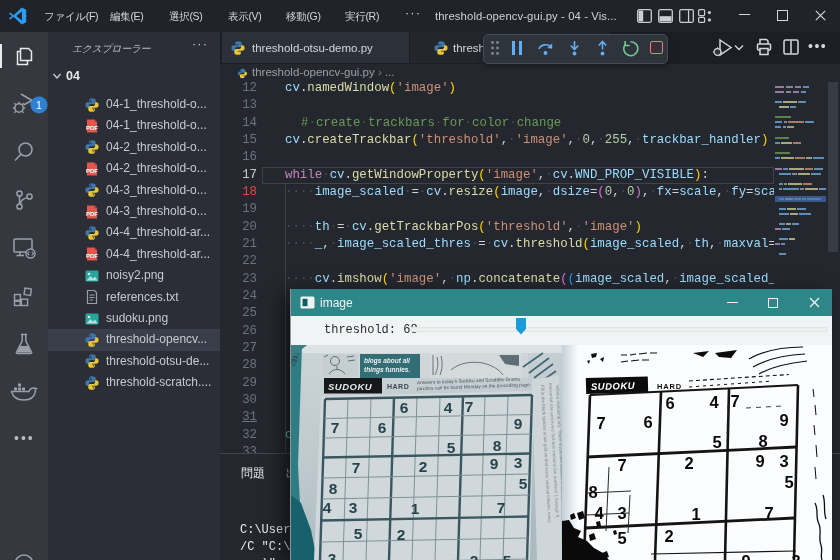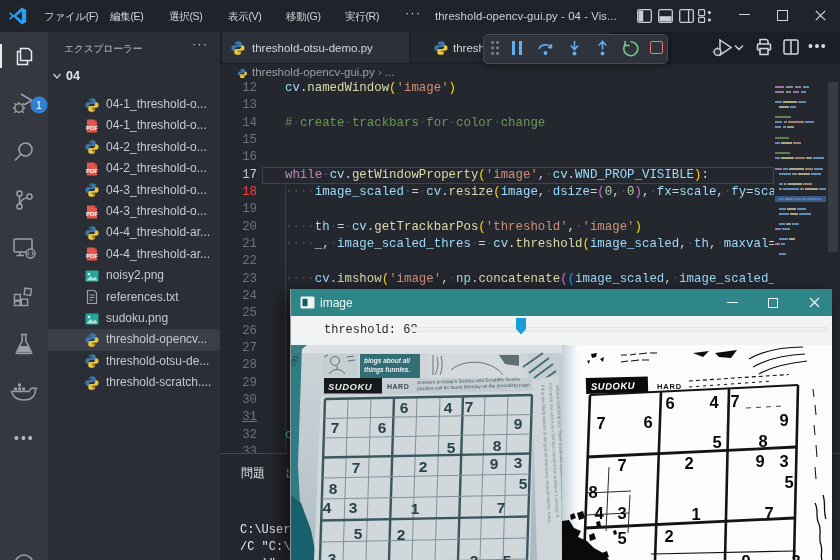--- a/index.html
+++ b/index.html
@@ -117,21 +117,21 @@
  <rect x="8" y="5.5" width="3" height="3" fill="#99a0a9"></rect>
  <rect x="12" y="5.5" width="3" height="3" fill="#99a0a9"></rect>
  <rect x="8" y="1.5" width="3" height="3" fill="#99a0a9"></rect>
 </svg>
 <div class="ab" style="left:14px;top:430px;font-size:14px;color:#b6bac0;letter-spacing:2px;">•••</div>
 <svg class="ab" style="left:12px;top:552px;" width="24" height="24" viewBox="0 0 24 24">
  <circle cx="12" cy="12" r="9" fill="none" stroke="#9ba0a8" stroke-width="1.5"></circle>
 </svg>
 
 <div class="ab" id="sidebar" style="left:48px;top:32px;width:172px;height:528px;background:#2b2e36;"></div>
-<div class="ab" style="left:64px;top:42px;font-size:10px;color:#babec5;letter-spacing:-0.4px;">エクスプローラー</div>
+<div class="ab" style="left:72px;top:42px;font-size:10px;color:#babec5;letter-spacing:-0.4px;font-style:italic;">エクスプローラー</div>
 <div class="ab" style="left:192px;top:36px;font-size:13px;color:#c2c6cc;letter-spacing:1px;">···</div>
 
 <svg class="ab" style="left:52px;top:71px;" width="10" height="10" viewBox="0 0 10 10">
  <path d="M1.5 3 L5 7 L8.5 3" fill="none" stroke="#c6cad0" stroke-width="1.4"></path>
 </svg>
 <div class="ab" style="left:66px;top:66px;height:21px;line-height:21px;color:#e3e6ea;font-size:12.5px;font-weight:bold;">04</div>
 <div class="ab" id="filelist" style="left:48px;top:94px;width:172px;height:310px;">
 <div class="srow" style="top:0.0px;">
         <svg class="ficon" viewBox="0 0 16 16">
 <path d="M7.9 1.2 C5.6 1.2 5.1 2.3 5.1 3.3 L5.1 4.6 L8.1 4.6 L8.1 5.2 L3.7 5.2 C2.5 5.2 1.4 5.9 1.4 7.9 C1.4 9.9 2.4 10.7 3.6 10.7 L4.9 10.7 L4.9 9 C4.9 7.8 6 6.9 7.1 6.9 L10 6.9 C10.9 6.9 11.7 6.1 11.7 5.1 L11.7 3.3 C11.7 2.2 10.9 1.2 7.9 1.2 Z M6.6 2.5 A0.65 0.65 0 1 1 6.6 3.8 A0.65 0.65 0 1 1 6.6 2.5 Z" fill="#3c78aa"></path>
@@ -259,22 +259,23 @@
 </svg>
 <div class="ab" style="left:252px;top:66px;font-size:11.5px;color:#9aa0a8;">threshold-opencv-gui.py <span style="color:#7b828b;">›</span> ...</div>
 
 <div class="ab" id="codeclip" style="left:220px;top:81px;width:554px;height:372px;overflow:hidden;background:#24272e;">
 <div class="ab" style="left:42px;top:86.2px;width:512px;height:17px;border:1px solid #3f444c;box-sizing:border-box;"></div>
 <div class="ab" style="left:65px;top:104px;width:1px;height:268px;background:#3c424b;"></div>
 <div class="ln" style="top:0.00px;color:#6b7380;">12</div>
 <div class="cl" style="top:0.00px;"><span class="v">cv</span>.<span class="f">namedWindow</span><span class="b1">(</span><span class="s">'image'</span><span class="b1">)</span></div>
 <div class="ln" style="top:17.33px;color:#6b7380;">13</div>
 <div class="ln" style="top:34.66px;color:#6b7380;">14</div>
-<div class="cl" style="top:34.66px;"><span class="c">#<i>·</i>create<i>·</i>trackbars<i>·</i>for<i>·</i>color<i>·</i>change</span></div>
+<div class="cl" style="top:34.66px;margin-left:16px;"><span class="c">#<i>·</i>create<i>·</i>trackbars<i>·</i>for<i>·</i>color<i>·</i>change</span></div>
 <div class="ln" style="top:51.99px;color:#6b7380;">15</div>
+<div class="cl" style="top:51.99px;"><span class="v">cv</span>.<span class="f">createTrackbar</span><span class="b1">(</span><span class="s">'threshold'</span>,<i>·</i><span class="s">'image'</span>,<i>·</i><span class="n">0</span>,<i>·</i><span class="n">255</span>,<i>·</i><span class="v">trackbar_handler</span><span class="b1">)</span></div>
 <div class="ln" style="top:69.32px;color:#6b7380;">16</div>
 <div class="ln" style="top:86.65px;color:#c6ccd2;">17</div>
 <div class="cl" style="top:86.65px;"><span class="k">while</span><i>·</i><span class="v">cv</span>.<span class="f">getWindowProperty</span><span class="b1">(</span><span class="s">'image'</span>,<i>·</i><span class="v">cv</span>.<span class="v">WND_PROP_VISIBLE</span><span class="b1">)</span>:</div>
 <div class="ln" style="top:103.98px;color:#ef4444;">18</div>
 <div class="cl" style="top:103.98px;"><i>·</i><i>·</i><i>·</i><i>·</i><span class="v">image_scaled</span><i>·</i>=<i>·</i><span class="v">cv</span>.<span class="f">resize</span><span class="b1">(</span><span class="v">image</span>,<i>·</i><span class="v">dsize</span>=<span class="b2">(</span><span class="n">0</span>,<i>·</i><span class="n">0</span><span class="b2">)</span>,<i>·</i><span class="v">fx</span>=<span class="v">scale</span>,<i>·</i><span class="v">fy</span>=<span class="v">scale</span></div>
 <div class="ln" style="top:121.31px;color:#6b7380;">19</div>
 <div class="ln" style="top:138.64px;color:#6b7380;">20</div>
 <div class="cl" style="top:138.64px;"><i>·</i><i>·</i><i>·</i><i>·</i><span class="v">th</span><i>·</i>=<i>·</i><span class="v">cv</span>.<span class="f">getTrackbarPos</span><span class="b1">(</span><span class="s">'threshold'</span>,<i>·</i><span class="s">'image'</span><span class="b1">)</span></div>
 <div class="ln" style="top:155.97px;color:#6b7380;">21</div>
 <div class="cl" style="top:155.97px;"><i>·</i><i>·</i><i>·</i><i>·</i><span class="v">_</span>,<i>·</i><span class="v">image_scaled_thres</span><i>·</i>=<i>·</i><span class="v">cv</span>.<span class="f">threshold</span><span class="b1">(</span><span class="v">image_scaled</span>,<i>·</i><span class="v">th</span>,<i>·</i><span class="v">maxval</span>=,</div>

